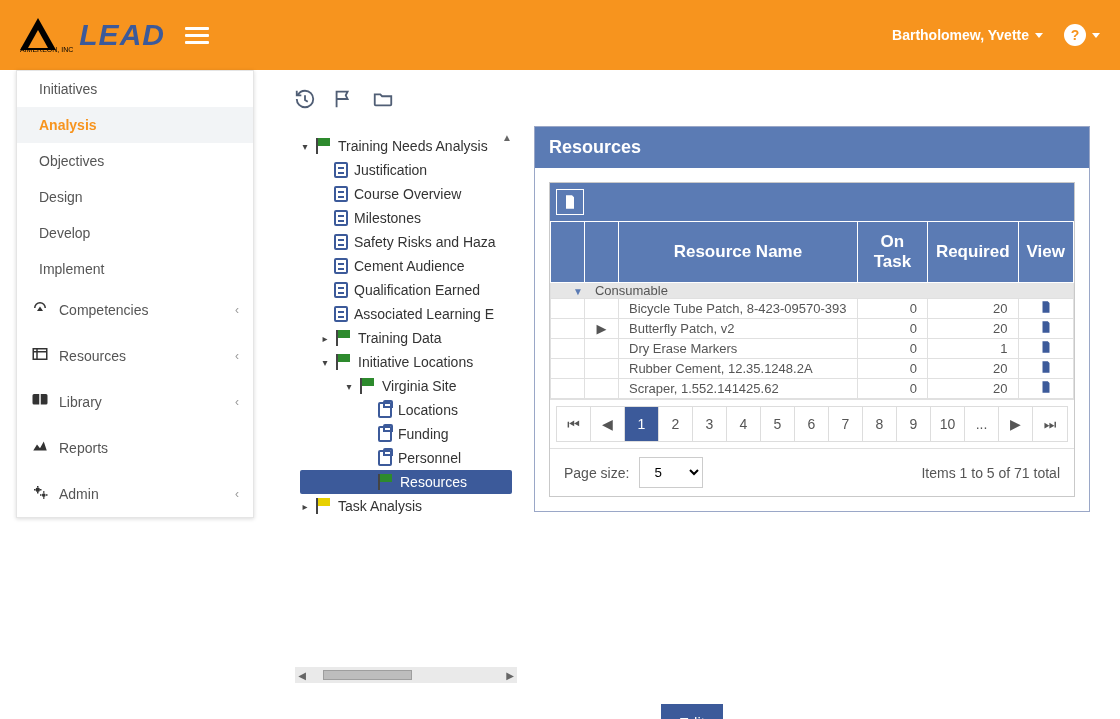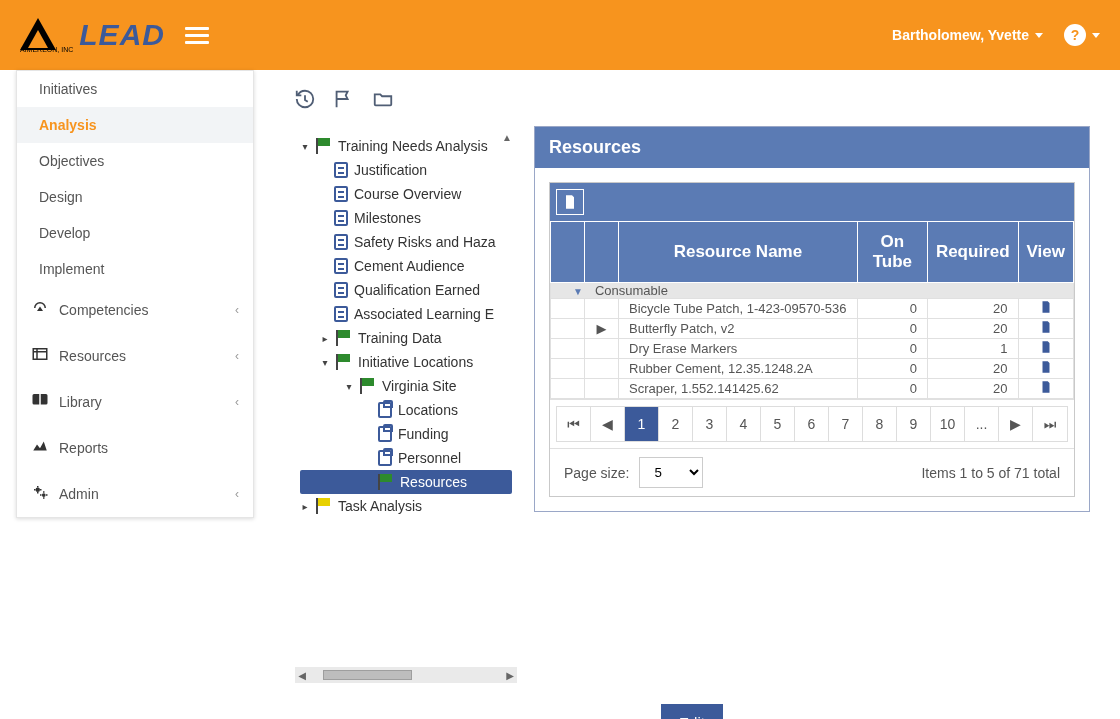--- a/index.html
+++ b/index.html
@@ -295,33 +295,33 @@
                     <path d="M6 2h9l3 3v17H6V2zm2 6h8v2H8V8zm0 4h8v2H8v-2zm0 4h8v2H8v-2z"></path>
                   </svg>
               </div>
             </div>
             <table class="grid">
               <thead>
                 <tr>
                   <th class="narrow"></th>
                   <th class="narrow"></th>
                   <th>Resource Name</th>
-                  <th class="onhand">On Tube</th>
+                  <th class="onhand">On Task</th>
                   <th class="req">Required</th>
                   <th class="view">View</th>
                 </tr>
               </thead>
               <tbody>
                 <tr class="group-row">
                   <td colspan="6"><span class="gexp">▼</span><span>Consumable</span></td>
                 </tr>
                 <tr>
                   <td></td>
                     <td class="exp"></td>
-                  <td>Bicycle Tube Patch, 1-423-09570-536</td>
+                  <td>Bicycle Tube Patch, 8-423-09570-393</td>
                   <td class="num">0</td>
                   <td class="num">20</td>
                   <td class="viewcell"><span class="vicon"><svg width="14" height="16" viewBox="0 0 24 24" fill="#3c5a9a">
                           <path d="M6 2h9l3 3v17H6V2zm2 6h8v2H8V8zm0 4h8v2H8v-2z"></path>
                         </svg></span></td>
                 </tr>
                 <tr>
                   <td></td>
                     <td class="exp">▶</td>
                   <td>Butterfly Patch, v2</td>

